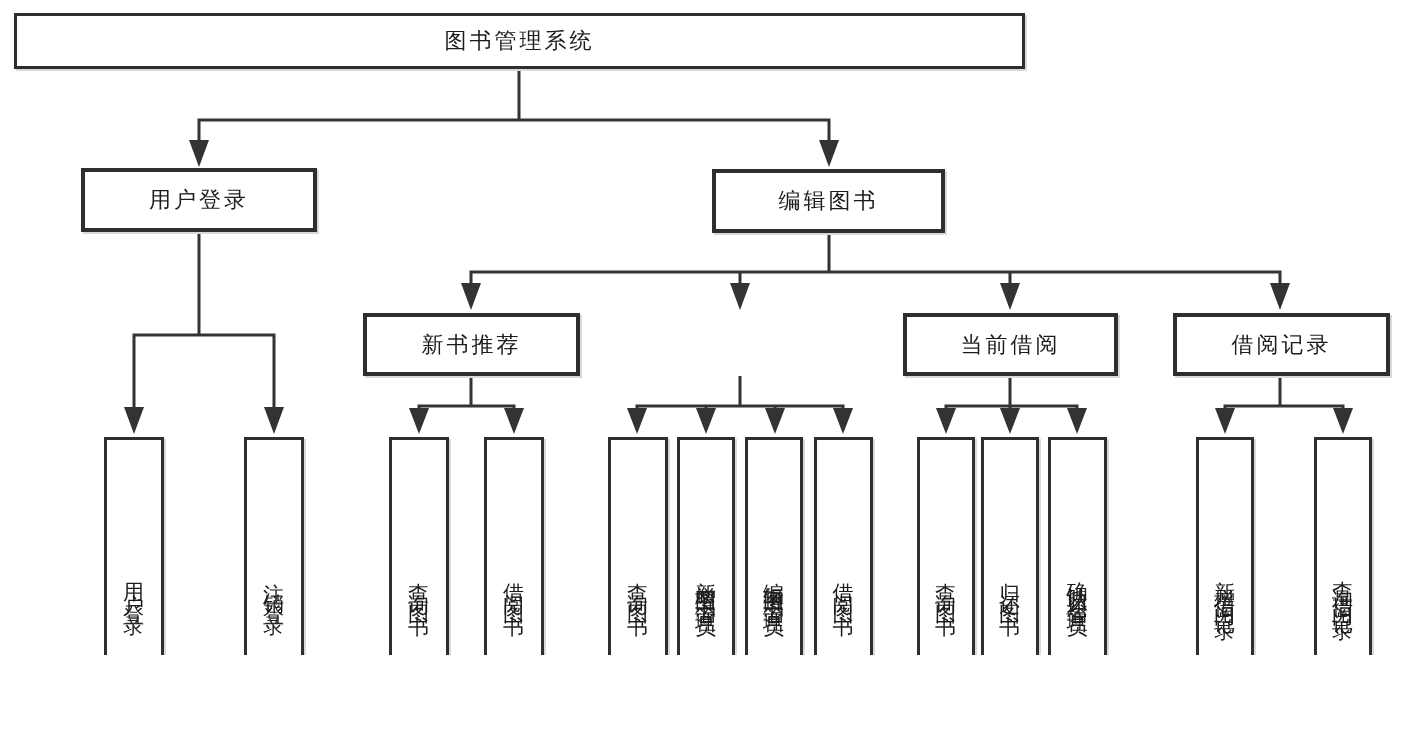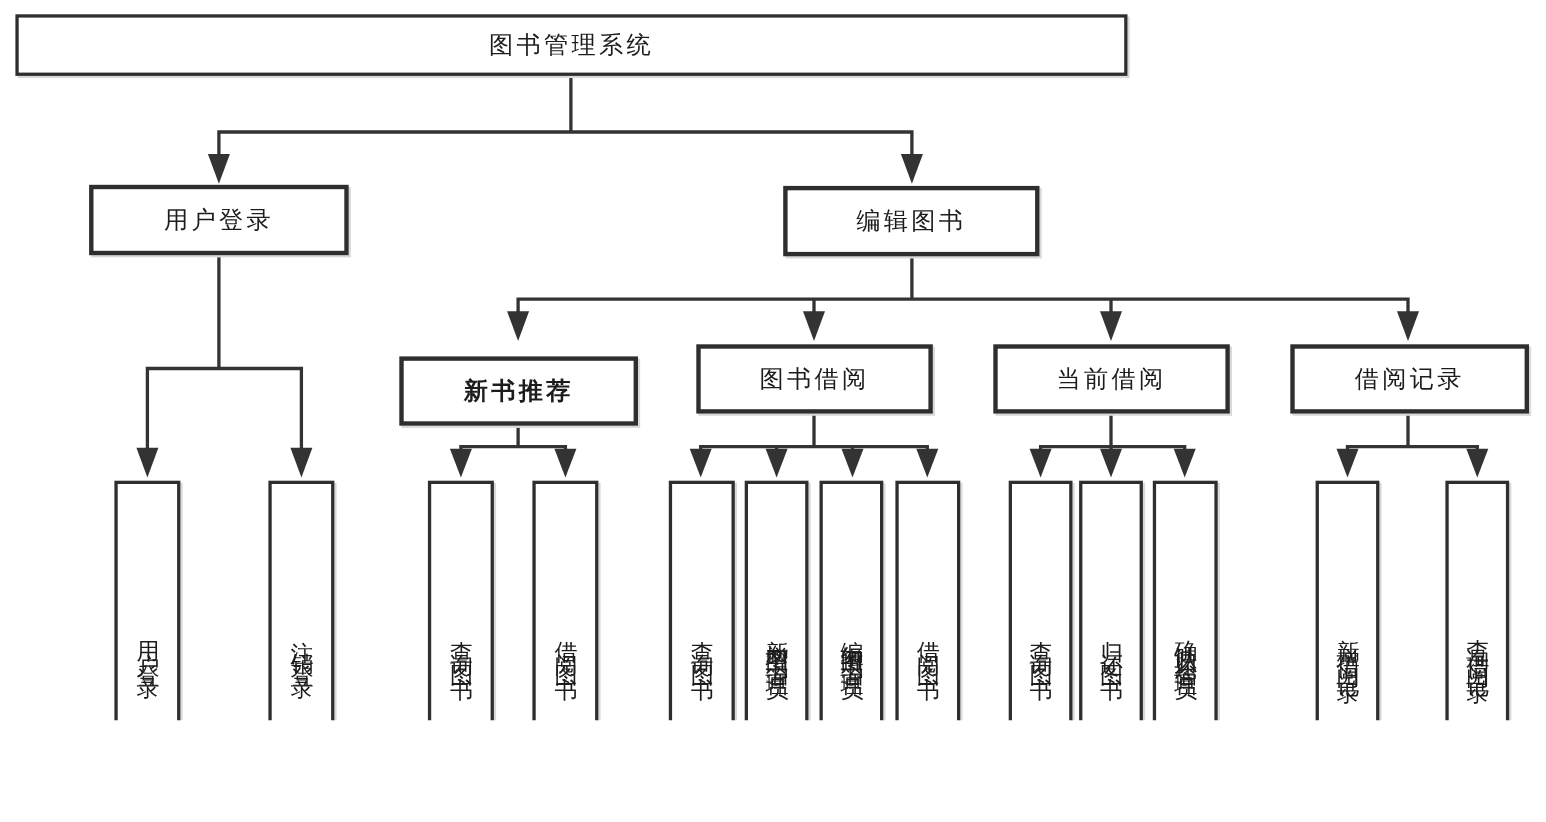--- a/index.html
+++ b/index.html
@@ -93,22 +93,21 @@
       <polygon points="1215,408 1235,408 1225,434"></polygon>
       <polygon points="1333,408 1353,408 1343,434"></polygon>
     </g>
   </svg>
 
   <div class="box hbox" style="left:14px; top:13px; width:1011px; height:56px;">图书管理系统</div>
 
   <div class="box hbox lv23" style="left:81px; top:168px; width:236px; height:64px;">用户登录</div>
   <div class="box hbox lv23" style="left:712px; top:169px; width:233px; height:64px;">编辑图书</div>
 
-  <div class="box hbox lv23" style="left:363px; top:324px; width:217px; height:63px;font-weight:bold;">新书推荐</div>
-  <div class="box hbox lv23" style="left:633px; top:313px; width:215px; height:63px;">图书借阅</div>
+  <div class="box hbox lv23" style="left:363px; top:313px; width:217px; height:63px;">新书推荐</div>
   <div class="box hbox lv23" style="left:903px; top:313px; width:215px; height:63px;font-family:Liberation Mono, monospace;">当前借阅</div>
   <div class="box hbox lv23" style="left:1173px; top:313px; width:217px; height:63px;">借阅记录</div>
 
   <div class="box vbox ls-a" style="left:104px; top:437px; width:60px; height:301px;">
     <span>用户登录</span>
   </div>
   <div class="box vbox ls-a" style="left:244px; top:437px; width:60px; height:301px;">
     <span>注销登录</span>
   </div>
 

